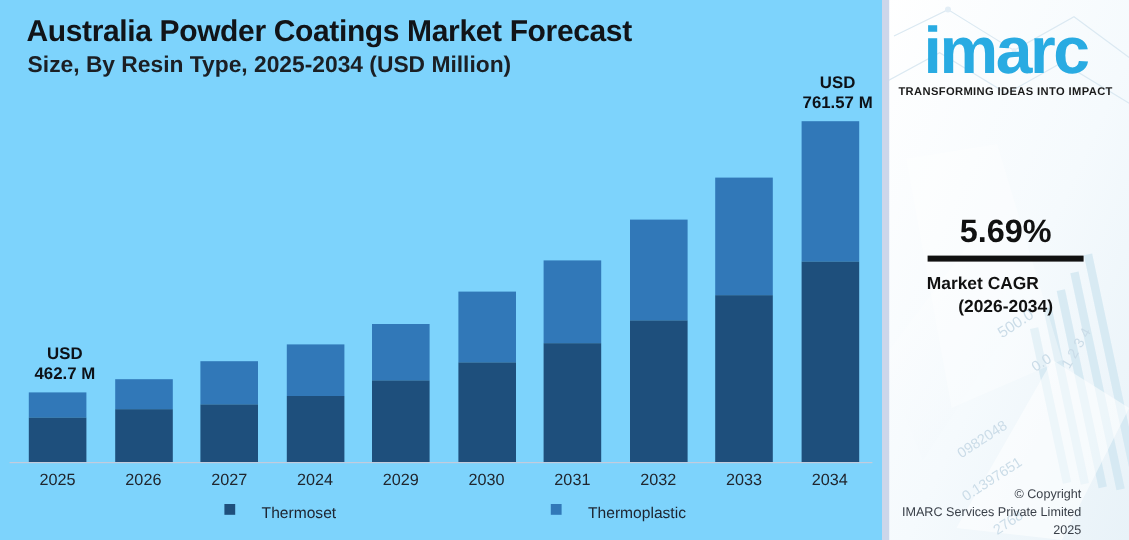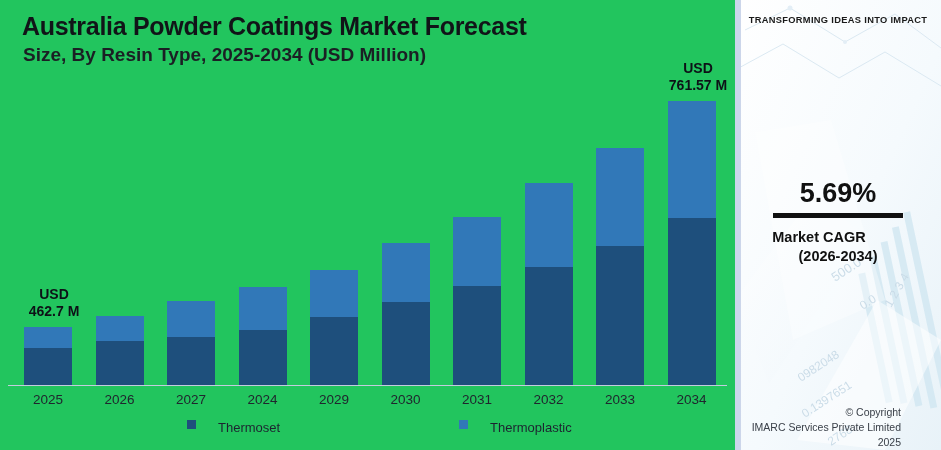--- a/index.html
+++ b/index.html
@@ -5,21 +5,21 @@
   * { margin:0; padding:0; box-sizing:border-box; }
   html,body { width:941px; height:450px; }
   body {
     font-family:"Liberation Sans", sans-serif;
     background:#dce3f0;
     overflow:hidden;
   }
   #root { position:relative; width:941px; height:450px; background:#dce3f0; }
 
   
-  #chart-panel { position:absolute; left:0; top:0; width:735px; height:450px; background:#22c55e; }
+  #chart-panel { position:absolute; left:0; top:0; width:735px; height:450px; background:#7dd3fc; }
 
   #page-title {
     position:absolute; left:22px; top:12px;
     font-size:25px; font-weight:bold; color:#111418;
     letter-spacing:-0.3px; white-space:nowrap;
   }
   #page-subtitle {
     position:absolute; left:23px; top:44px;
     font-size:19px; font-weight:bold; color:#1b1f24;
     white-space:nowrap;
@@ -231,20 +231,21 @@
         <text x="70" y="418" font-size="12" transform="rotate(-33 70 418)">0.1397651</text>
         <text x="96" y="446" font-size="12" transform="rotate(-33 96 446)">2768</text>
       </g>
 
       <rect x="0" y="0" width="5" height="450" fill="#ccd6ea"></rect>
     </svg>
 
     <div class="panel-edge"></div>
 
     <div id="logo-wrap">
+      <div id="logo-mark">imarc</div>
       <div id="logo-tagline">TRANSFORMING IDEAS INTO IMPACT</div>
     </div>
 
     <div id="cagr-value">5.69%</div>
     <div id="cagr-rule"></div>
     <div id="cagr-label">Market CAGR</div>
     <div id="cagr-period">(2026-2034)</div>
 
     <div id="copyright">
       <div>© Copyright</div>

